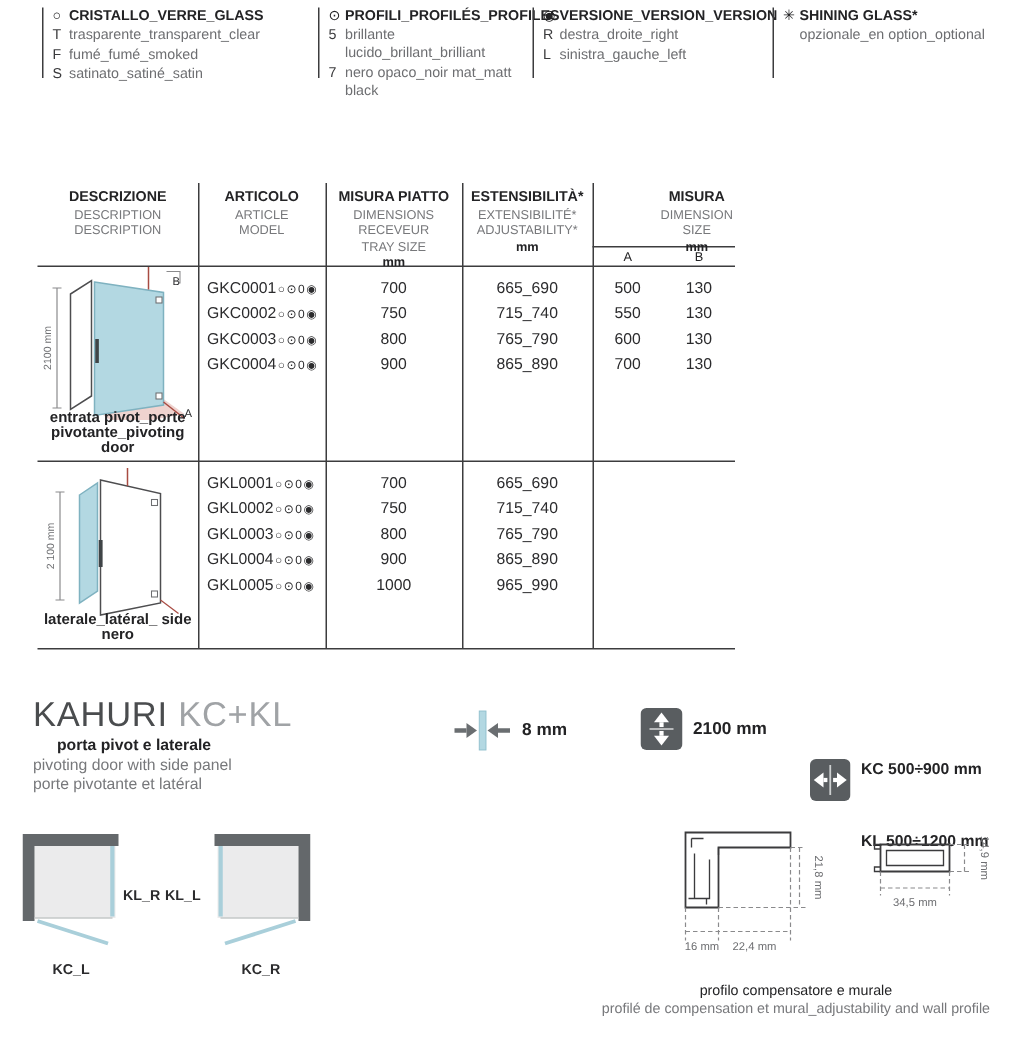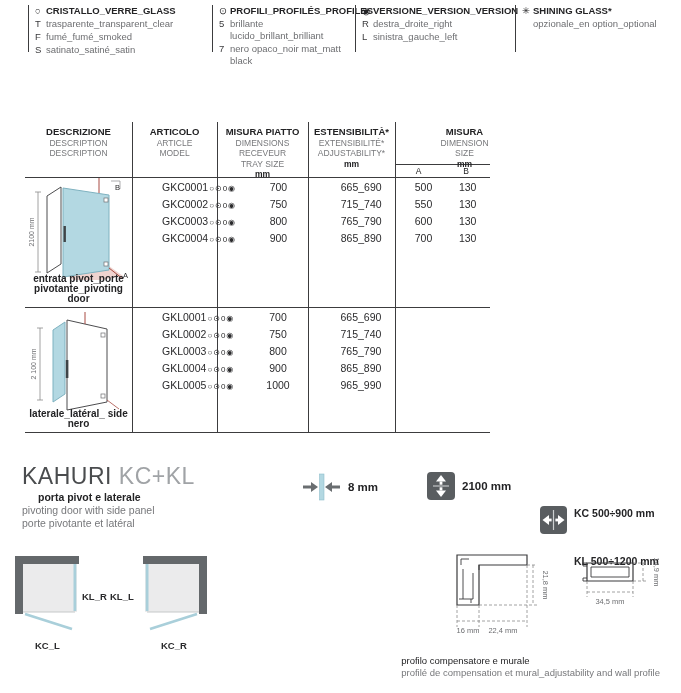--- a/index.html
+++ b/index.html
@@ -20,21 +20,21 @@
   .th{position:absolute;top:5px;text-align:center;line-height:10.5px;}
   .th .b{display:block;font-size:9.5px;font-weight:bold;color:#232325;}
   .th .g{display:block;font-size:8.5px;color:#77787b;}
   .th .m{display:block;font-size:8.5px;font-weight:bold;color:#232325;}
   .ab{position:absolute;top:44px;font-size:8.5px;color:#232325;text-align:center;}
   .tgroup{position:absolute;left:0;width:465px;}
   .desc-cell{position:absolute;left:0;top:0;width:107px;height:100%;}
   .desc-caption{position:absolute;left:0;bottom:3px;width:107px;text-align:center;
                 font-size:10px;font-weight:bold;color:#232325;line-height:10px;}
   .rows{position:absolute;left:107px;top:4px;width:358px;}
-  .trow{display:flex;height:17px;align-items:flex-start;font-size:10.5px;color:#2b2b2d;padding-left:24px;}
+  .trow{display:flex;height:17px;align-items:flex-end;font-size:10.5px;color:#2b2b2d;}
   .c-art{width:85px;box-sizing:border-box;padding-left:6px;text-align:left;white-space:nowrap;}
   .sym{font-size:8px;letter-spacing:1px;margin-left:1px;}
   .c-tray{width:91px;text-align:center;}
   .c-adj{width:87px;text-align:center;}
   .c-a{width:47px;text-align:center;}
   .c-b{width:48px;text-align:center;}
 
   
   .product-block{position:absolute;left:22px;top:463px;}
   .product-name{font-size:23px;letter-spacing:.5px;color:#4a4c4e;line-height:26px;}
@@ -43,21 +43,21 @@
   .sub2{font-size:10.5px;color:#77787b;line-height:13px;}
 
   
   .feat{position:absolute;display:flex;align-items:center;gap:7px;}
   .feat-label{font-size:11.5px;font-weight:bold;color:#232325;line-height:13px;white-space:nowrap;}
   .feat-label.small{font-size:10.5px;margin-top:35px;}
 
   
   .plan-svg{position:absolute;left:15px;top:556px;}
   .profiles-svg{position:absolute;left:435px;top:547px;}
-  .profile-caption{position:absolute;right:21px;top:655px;text-align:left;line-height:12px;}
+  .profile-caption{position:absolute;right:21px;top:655px;text-align:center;line-height:12px;}
   .profile-caption .l1{font-size:9.5px;color:#232325;display:block;}
   .profile-caption .l2{font-size:9.5px;color:#77787b;display:block;}
 
   svg text{font-family:"Liberation Sans",sans-serif;}
 </style>
 </head>
 <body>
 
 <div class="page">
 

